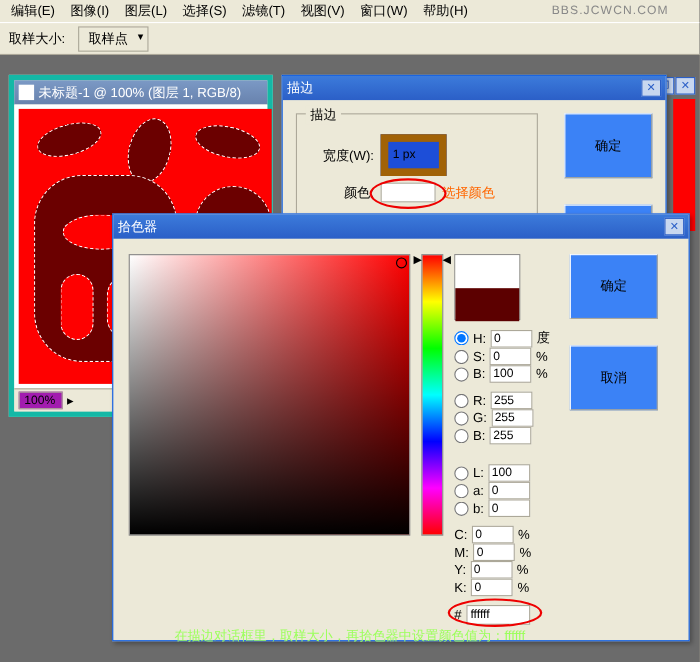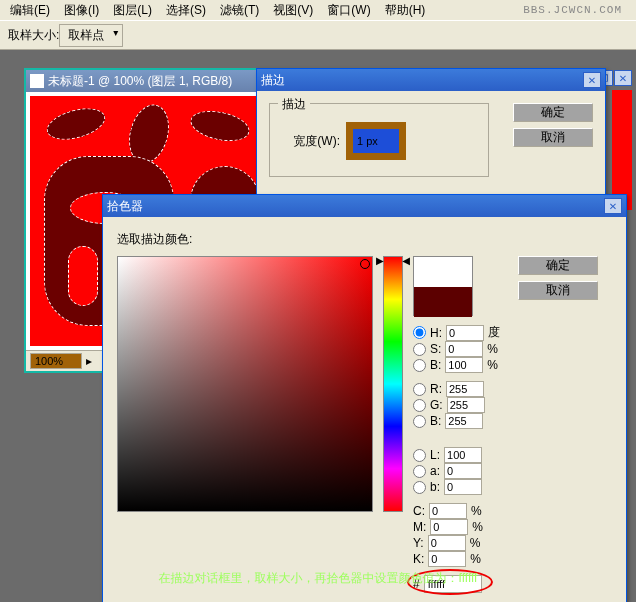--- a/index.html
+++ b/index.html
@@ -1,44 +1,44 @@
 <!DOCTYPE html>
 <html><head>
 <meta charset="utf-8">
 <style>
 *{margin:0;padding:0;box-sizing:border-box;font-family:"SimSun","宋体",sans-serif;font-size:12px}
 body{background:#404040;width:636px;height:602px;position:relative;overflow:hidden}
 .menubar{background:#ece9d8;height:20px;display:flex;align-items:center;padding:0 4px;gap:2px}
 .menubar span{padding:2px 6px;cursor:default}
-.watermark{position:absolute;right:8px;top:2px;color:#888;font-family:Liberation Mono, monospace;font-size:11px;letter-spacing:1px}
-.optbar{background:#ece9d8;height:30px;display:flex;align-items:center;padding:0 8px;gap:0;border-top:1px solid #fff;border-bottom:1px solid #aca899}
+.watermark{position:absolute;right:22px;top:2px;color:#888;font-family:Liberation Sans, sans-serif;font-size:11px;letter-spacing:1px}
+.optbar{background:#ece9d8;height:30px;display:flex;align-items:center;padding:0 8px;gap:12px;border-top:1px solid #fff;border-bottom:1px solid #aca899}
 .dropdown{background:#ece9d8;border:1px solid #aca899;padding:2px 18px 2px 8px;position:relative}
 .dropdown::after{content:"▾";position:absolute;right:4px;top:2px;font-size:10px}
 .workspace{position:relative;height:552px;background:#6b6b6b}
-.docwin{position:absolute;left:24px;top:18px;width:240px;background:#ece9d8;border:2px solid #14b8a6}
+.docwin{position:absolute;left:8px;top:18px;width:240px;background:#ece9d8;border:5px solid #14b8a6}
 .titlebar{background:linear-gradient(#3c7bdb,#2b5fc7);color:#fff;height:22px;display:flex;align-items:center;padding:0 4px;font-size:11px}
 .titlebar-dark{background:linear-gradient(#7b99c5,#6882ad)}
 .titlebar .ticon{width:14px;height:14px;background:#fff;margin-right:4px;display:inline-block}
 .winbtns{margin-left:auto;display:flex;gap:1px}
 .winbtn{width:18px;height:16px;background:#c8d7ef;border:1px solid #2b5fc7;display:flex;align-items:center;justify-content:center;font-size:10px;color:#2b5fc7;cursor:default}
 .canvas-area{background:#fff;padding:4px}
 .canvas{background:#fe0000;width:230px;height:250px;position:relative}
 .shape{position:absolute;background:#6b0000;border:1px dashed #fff}
 .statusbar{background:#ece9d8;border-top:1px solid #aca899;padding:2px 4px;display:flex;align-items:center;gap:4px}
-.pct{background:#a16207;border:1px solid #aca899;padding:1px 4px;width:52px;font-size:11px}
+.pct{background:#a21caf;border:1px solid #aca899;padding:1px 4px;width:40px;font-size:11px}
 .dialog{position:absolute;background:#ece9d8;border:1px solid #0054e3;box-shadow:2px 2px 4px rgba(0,0,0,.3)}
 .dlg-stroke{left:256px;top:18px;width:350px}
 .dlg-stroke .body{padding:12px;position:relative;height:140px}
 .fieldset{border:1px solid #aca899;padding:12px 10px 10px;position:relative}
 .fieldset .legend{position:absolute;top:-8px;left:8px;background:#ece9d8;padding:0 4px}
 .frow{display:flex;align-items:center;margin:6px 0;gap:6px}
 .frow label{min-width:60px;text-align:right}
 .tinput{background:#1d4ed8;border:7px solid #a16207;padding:6px 4px;width:60px;font-size:11px}
 .swatch{width:50px;height:18px;background:#fff;border:1px solid #aca899}
-.btn{background:#a3a3a3;border:1px solid #aca899;border-top-color:#fff;border-left-color:#fff;padding:0 0;width:80px;text-align:center;cursor:default;margin-bottom:6px}
+.btn{background:#3b82f6;border:1px solid #aca899;border-top-color:#fff;border-left-color:#fff;padding:20px 0;width:80px;text-align:center;cursor:default;margin-bottom:24px}
 .btncol{position:absolute;right:12px;top:12px}
 .link-orange{color:#ff6600}
 .oval{position:absolute;border:2px solid #e00;border-radius:50%;pointer-events:none}
 .dlg-picker{left:102px;top:144px;width:525px}
 .dlg-picker .body{padding:14px;position:relative}
 .picker-main{display:flex;gap:10px}
 .satval{width:256px;height:256px;background:linear-gradient(to top,#000,transparent),linear-gradient(to right,#fff,#ff0000);border:1px solid #888;position:relative}
 .satval .cursor{position:absolute;right:2px;top:2px;width:10px;height:10px;border:1px solid #000;border-radius:50%}
 .huebar{width:20px;height:256px;background:linear-gradient(to bottom,#f00,#ff0,#0f0,#0ff,#00f,#f0f,#f00);border:1px solid #888;position:relative}
 .huebar .arrow{position:absolute;top:-2px;left:-8px;font-size:10px}
@@ -115,37 +115,42 @@
           <div class="winbtn">✕</div>
         </div>
     </div>
     <div class="body">
       <div class="fieldset" style="width:220px">
         <span class="legend">描边</span>
         <div class="frow">
           <label>宽度(W):</label>
           <input class="tinput" value="1 px" style="">
         </div>
+        <div class="frow" style="position:relative">
+          <label>颜色:</label>
+          <div class="swatch"></div>
+          <span class="link-orange">选择颜色</span>
+          <div class="oval" style="left:56px;top:-4px;width:70px;height:28px"></div>
+        </div>
       </div>
       <div class="btncol">
         <div class="btn">确定</div>
         <div class="btn">取消</div>
       </div>
     </div>
   </div>
 
   <div class="dialog dlg-picker">
     <div class="titlebar">
       <span>拾色器</span>
       <div class="winbtns">
           <div class="winbtn">✕</div>
         </div>
     </div>
     <div class="body">
-      <div style="margin-bottom:8px">选取描边颜色:</div>
       <div class="picker-main">
         <div class="satval">
           <div class="cursor"></div>
         </div>
         <div class="huebar">
           <span class="arrow">▶</span>
           <span class="arrow2">◀</span>
         </div>
         <div style="display:flex;flex-direction:column">
           <div class="preview">

